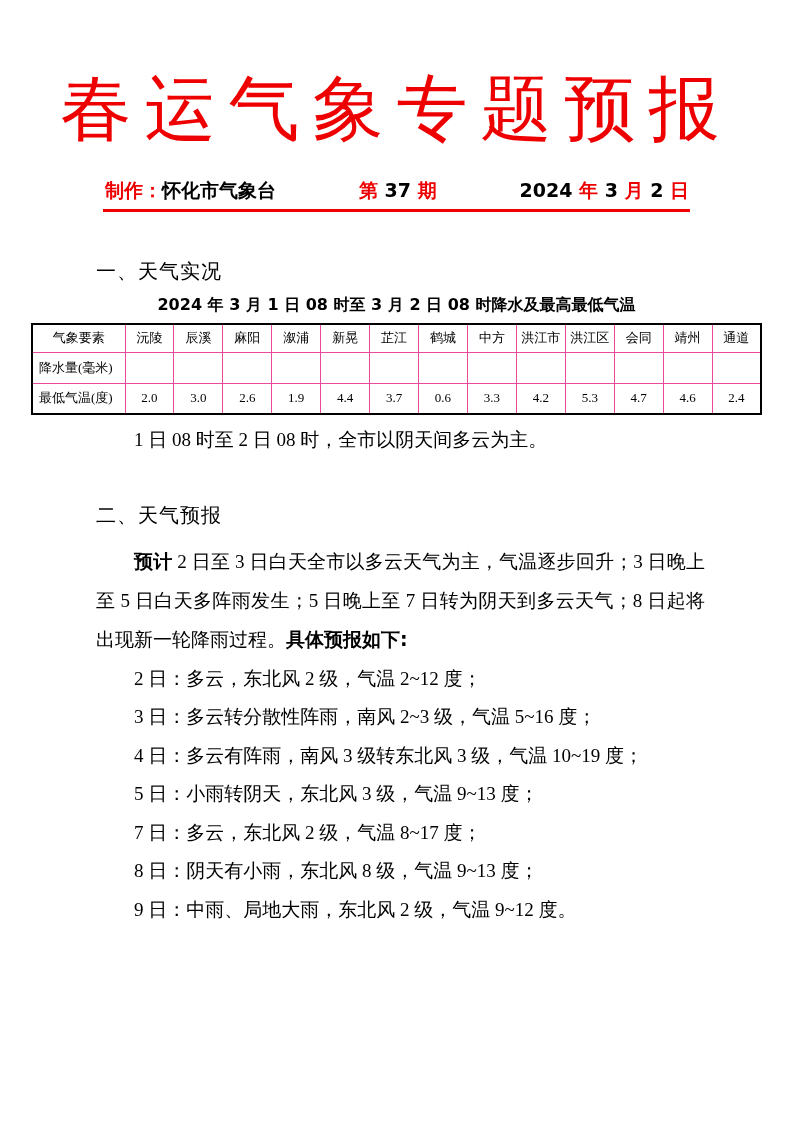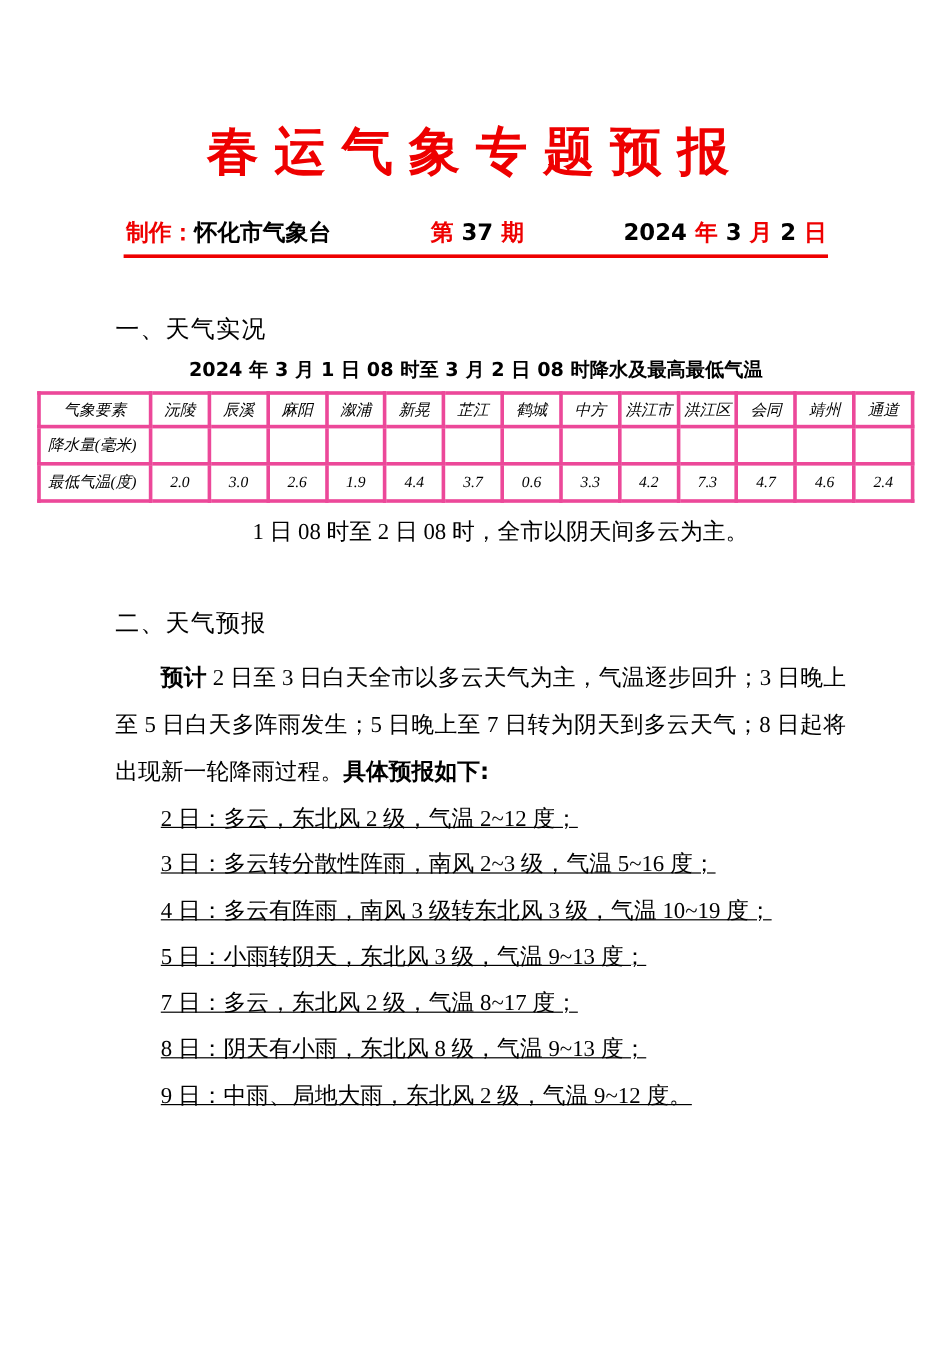--- a/index.html
+++ b/index.html
@@ -7,25 +7,25 @@
   .page {
     position:relative;
     width:793px; height:1122px;
     margin:0 auto;
     background:#ffffff;
     overflow:hidden;
     font-family:"Liberation Serif", serif;
     color:#000000;
   }
   .doc-title {
-    padding-top:104px;
+    padding-top:70px;
     text-align:center;
     font-family:"DejaVu Serif", serif;
-    font-weight:bold;
-    font-size:43px;
+    font-weight:normal;
+    font-size:71px;
     line-height:1.1;
     color:#ee0000;
     letter-spacing:13px;
     white-space:nowrap;
   }
   .meta-row {
     display:flex;
     justify-content:space-between;
     align-items:baseline;
     margin:30px 104px 0 105px;
@@ -54,57 +54,54 @@
   }
   table.wx {
     margin:7px 0 0 31px;
     width:731px;
     border-collapse:collapse;
     table-layout:fixed;
     border:2px solid #000;
     font-size:13px;
   }
   table.wx td, table.wx th {
-    border:3px solid #ec4899;
+    border:1px solid #ec4899;
     text-align:center;
     vertical-align:middle;
     font-weight:normal;
     padding:0 1px;
     overflow:hidden;
-    font-style:italic;
   }
   table.wx tr { height:31px; }
   table.wx tr.hdr { height:28px; }
   table.wx td.rowlabel { text-align:left; padding-left:6px; }
   .para {
     margin:10px 93px 0 96px;
     font-size:19px;
     line-height:30px;
     text-indent:2em;
-    text-align:center;
   }
   .h-section2 { margin-top:47px; }
   .intro {
     margin:13px 88px 0 96px;
     font-size:19px;
     line-height:38.5px;
     text-indent:2em;
     text-align:justify;
   }
   .bold-hei { font-family:"DejaVu Sans", sans-serif; font-weight:bold; }
   ul.forecast {
     list-style:none;
     margin:0 80px 0 96px;
     font-size:19px;
   }
   ul.forecast li {
     line-height:38.5px;
     padding-left:2em;
     white-space:nowrap;
-    text-decoration:underline;
   }
 </style>
 </head>
 <body>
 
 <div class="page">
 
   <div class="doc-title red">春运气象专题预报</div>
 
   <div class="meta-row">
@@ -173,21 +170,21 @@
         <td class="rowlabel">最低气温(度)</td>
         <td>2.0</td>
         <td>3.0</td>
         <td>2.6</td>
         <td>1.9</td>
         <td>4.4</td>
         <td>3.7</td>
         <td>0.6</td>
         <td>3.3</td>
         <td>4.2</td>
-        <td>7.3</td>
+        <td>5.3</td>
         <td>4.7</td>
         <td>4.6</td>
         <td>2.4</td>
       </tr>
     </tbody>
   </table>
 
   <div class="para">1 日 08 时至 2 日 08 时，全市以阴天间多云为主。</div>
 
   <div class="h-section h-section2">二、天气预报</div>

